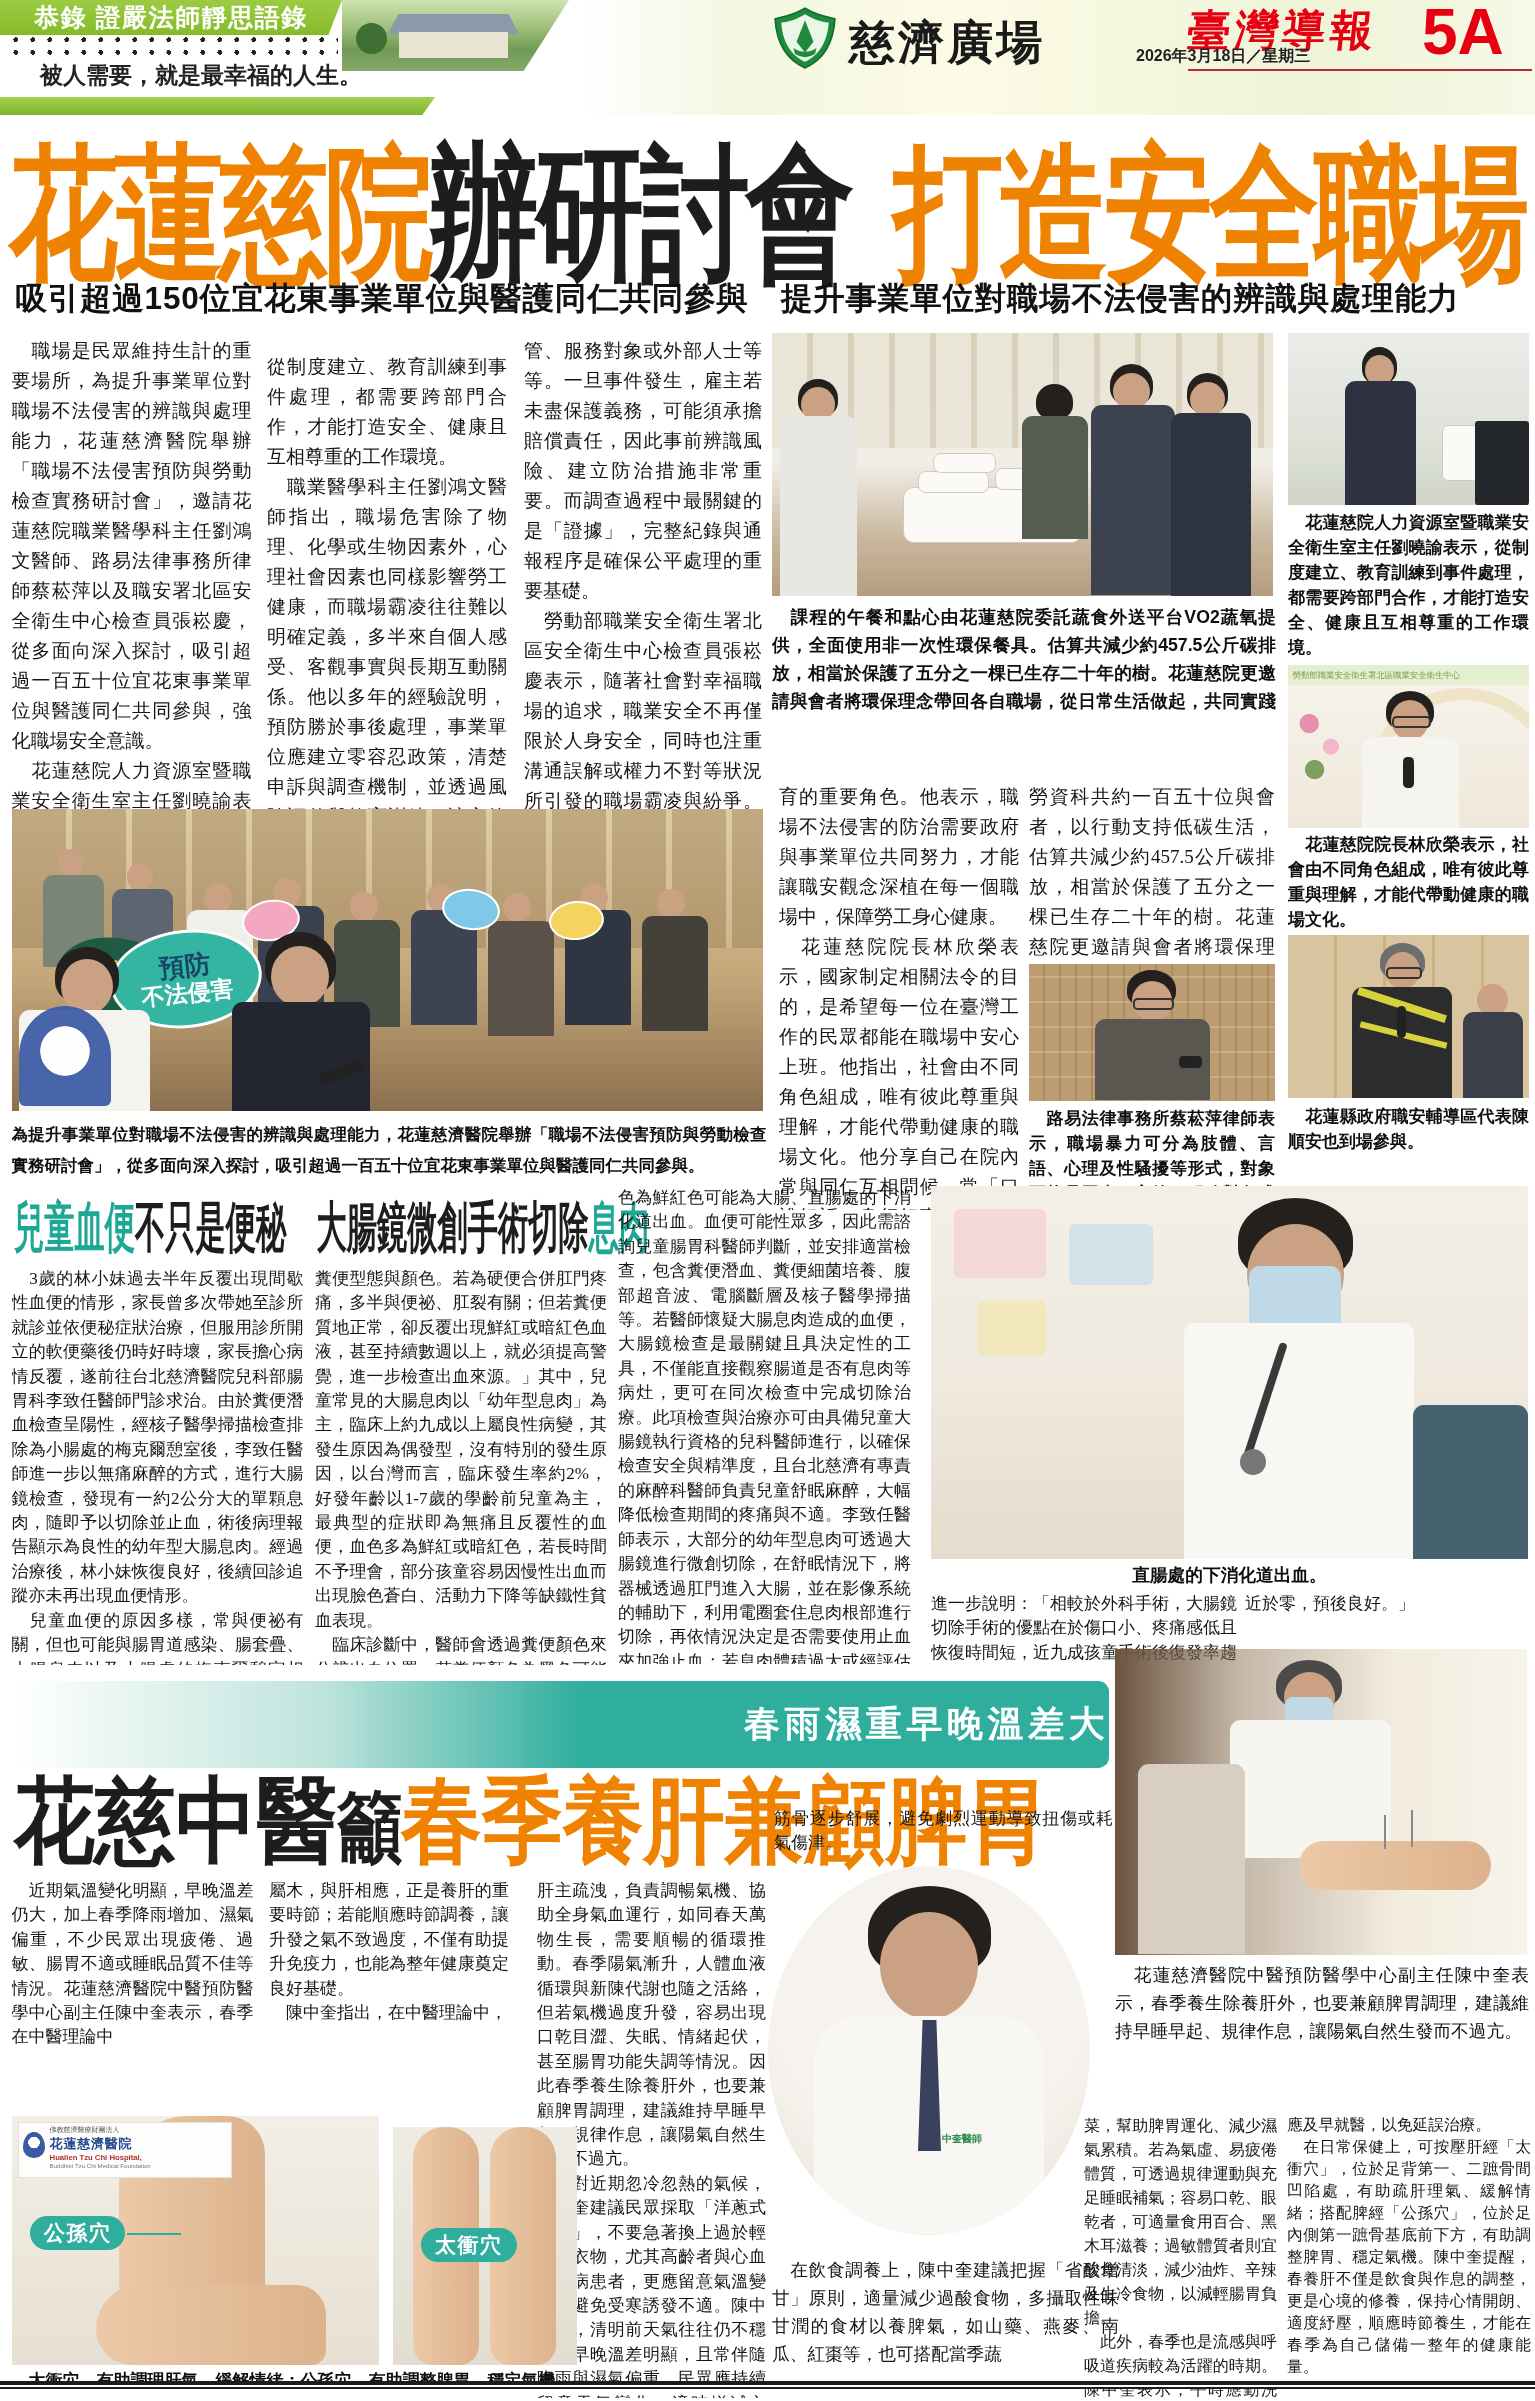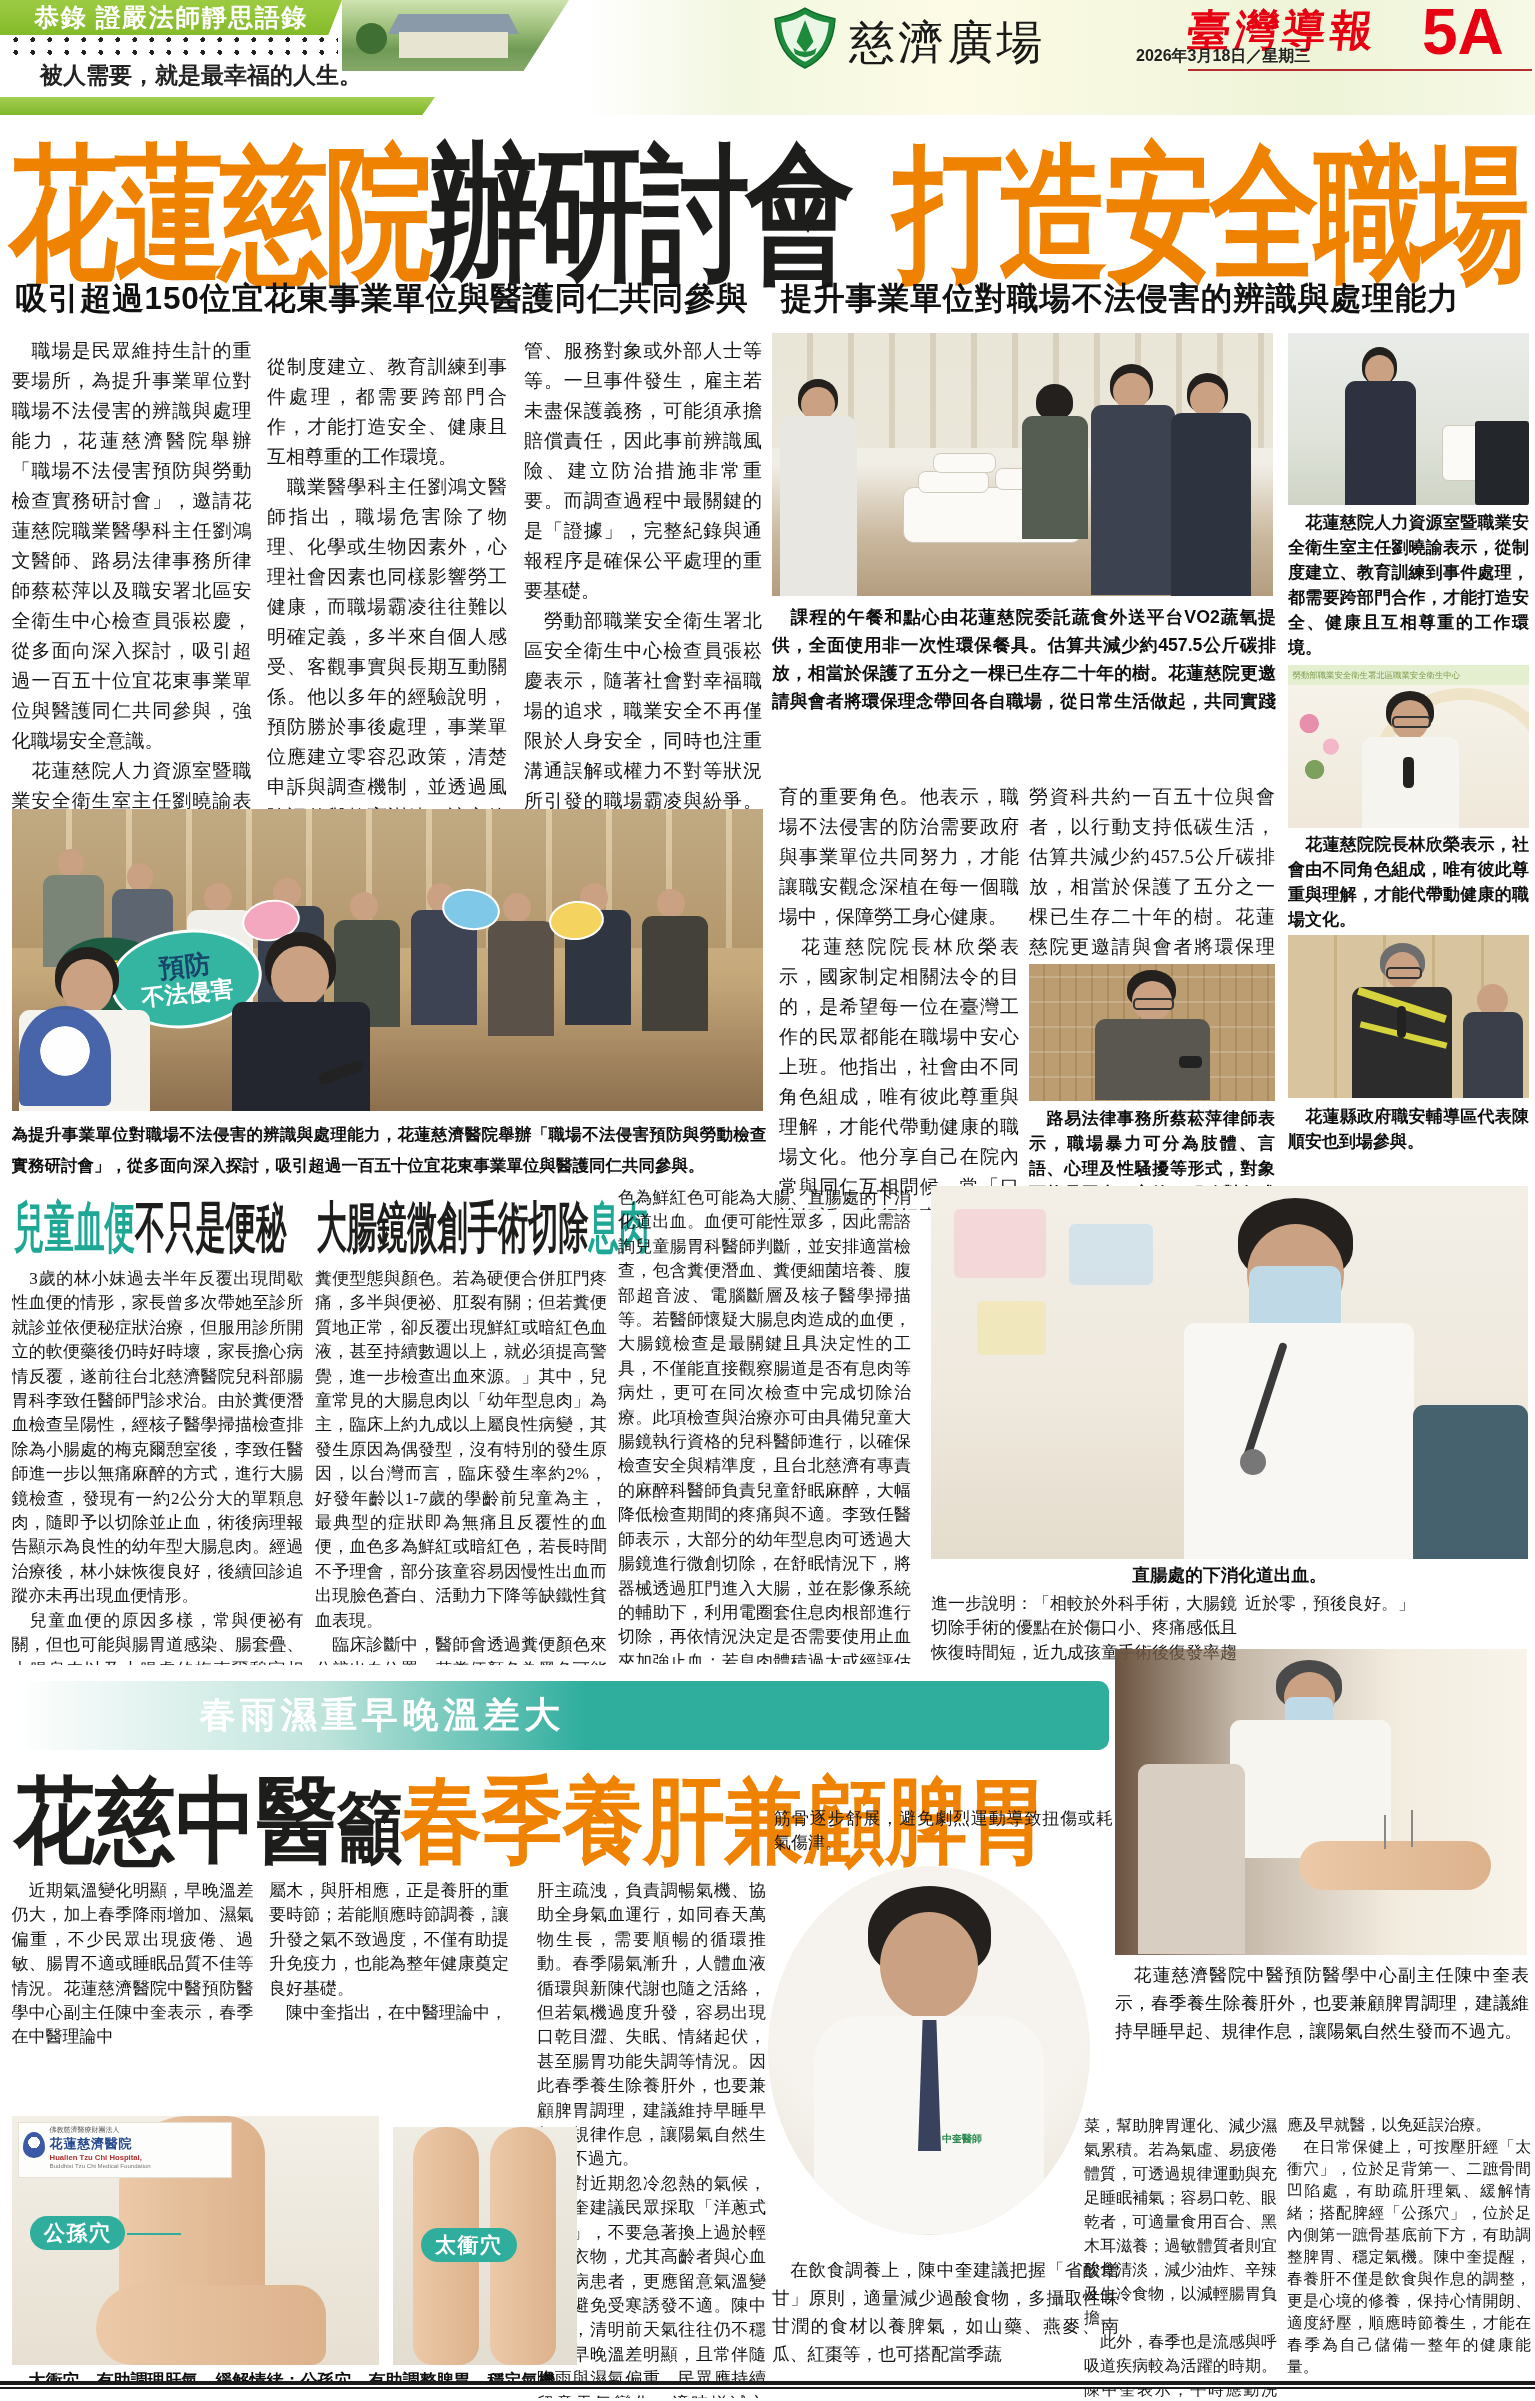--- a/index.html
+++ b/index.html
@@ -22,21 +22,21 @@
     clip-path:polygon(0 0,100% 0,80% 100%,0 100%);
     background:linear-gradient(180deg,#cfe3b0 0%,#9dbf7a 40%,#6f9a55 70%,#87a86a 100%);}
   .hdr-building .roof{position:absolute;left:46px;top:14px;width:131px;height:20px;background:#8a9aa8;
     clip-path:polygon(0 100%,8% 0,92% 0,100% 100%);}
   .hdr-building .wall{position:absolute;left:57px;top:32px;width:109px;height:26px;background:#e8e4d2;}
   .hdr-building .tree{position:absolute;left:14px;top:23px;width:31px;height:31px;border-radius:50%;background:#3f6f33;}
   .hdr-quote{left:40px;top:60px;width:399px;height:32px;font-size:23px;font-weight:700;color:#222;}
   .green-bar{left:0;top:97px;width:435px;height:18.4px;background:linear-gradient(180deg,#a5cf52,#7fb62b);
     clip-path:polygon(0 0,100% 0,97% 100%,0 100%);}
   .tzu-logo{left:772px;top:4.6px;width:66px;height:66px;}
-  .section-title{left:849px;top:12.3px;width:322px;height:54px;font-size:46px;font-weight:400;color:#1a1a1a;letter-spacing:3.1px;}
+  .section-title{left:849px;top:12.3px;width:322px;height:54px;font-size:46px;font-weight:700;color:#1a1a1a;letter-spacing:3.1px;}
   .paper-name{left:1188px;top:1.5px;width:230px;height:49px;color:#e60012;font-size:43px;font-weight:900;
     font-family:"Liberation Serif","DejaVu Serif",serif;transform:skewX(-6deg);letter-spacing:4.6px;}
   .page-no{left:1422px;top:-4.6px;width:114px;height:66px;color:#e60012;font-size:64px;font-weight:900;}
   .hdr-date{left:1136px;top:46px;width:246px;height:21.5px;font-size:16px;font-weight:700;color:#222;}
   .hdr-rule{left:1188px;top:69px;width:344px;height:2.3px;background:#b42c2c;}
   
   .a1-headline{left:9.2px;top:117px;width:1525px;height:158px;white-space:nowrap;overflow:visible;
     font-weight:900;font-size:109px;letter-spacing:-3.8px;transform:scaleY(1.34);transform-origin:top left;}
   .hl-orange{color:#ef8200;} .hl-black{color:#1d1d1b;} .hl-gap{display:inline-block;width:43px;}
   .a1-subhead{left:15.4px;top:278px;width:1511px;height:48px;font-size:31.5px;font-weight:900;color:#111;letter-spacing:0.8px;}
@@ -114,23 +114,23 @@
     font-size:55px;font-weight:900;letter-spacing:0;transform:scaleX(0.55);transform-origin:top left;}
   .hl-teal{color:#1fa795;}
   .a23col{font-size:17px;line-height:24.4px;}
   .a2-c1{left:11.5px;top:1267px;width:292px;height:398px;}
   .a2-c2{left:315px;top:1267px;width:292px;height:398px;}
   .a2-c3{left:618px;top:1186px;width:293px;height:478px;}
   .cap-doctor{left:931px;top:1563px;width:597px;height:28px;text-align:center;font-size:17.7px;font-weight:700;}
   .a2-tail-left{left:931px;top:1592px;width:306px;height:78px;}
   .a2-tail-right{left:1245px;top:1592px;width:284px;height:31px;}
   
-  .a3-kicker{left:15.4px;top:1681px;width:1094px;height:69px;border-radius:0 10.7px 10.7px 0;
+  .a3-kicker{left:15.4px;top:1681px;width:1094px;height:87px;border-radius:0 10.7px 10.7px 0;
     background:linear-gradient(90deg,rgba(255,255,255,0) 0%,#bfe4dc 28%,#2fae9e 52%,#2fae9e 100%);
-    display:flex;align-items:center;justify-content:flex-start;}
+    display:flex;align-items:center;justify-content:flex-end;}
   .a3-kicker span{color:#fff;font-size:36px;font-weight:900;letter-spacing:4.6px;margin-left:184px;}
   .a3-headline{left:14px;top:1758px;width:1198px;height:109px;white-space:nowrap;
     font-size:94px;font-weight:900;transform:scaleX(0.86);transform-origin:top left;}
   .a3-yu{font-size:77px;letter-spacing:-3.1px;}
   .a3-c1{left:11.5px;top:1879px;width:242px;height:233px;}
   .a3-c2{left:269px;top:1879px;width:240px;height:244px;}
   .a3-c3{left:537px;top:1879px;width:229px;height:519px;}
   .a3-c4top{left:774px;top:1807px;width:339px;height:60px;}
   .a3-c4bottom{left:772px;top:2256px;width:347px;height:144px;font-size:17.7px;line-height:28px;}
   .a3-c5{left:1084px;top:2114px;width:193px;height:286px;font-size:16px;line-height:24px;}

